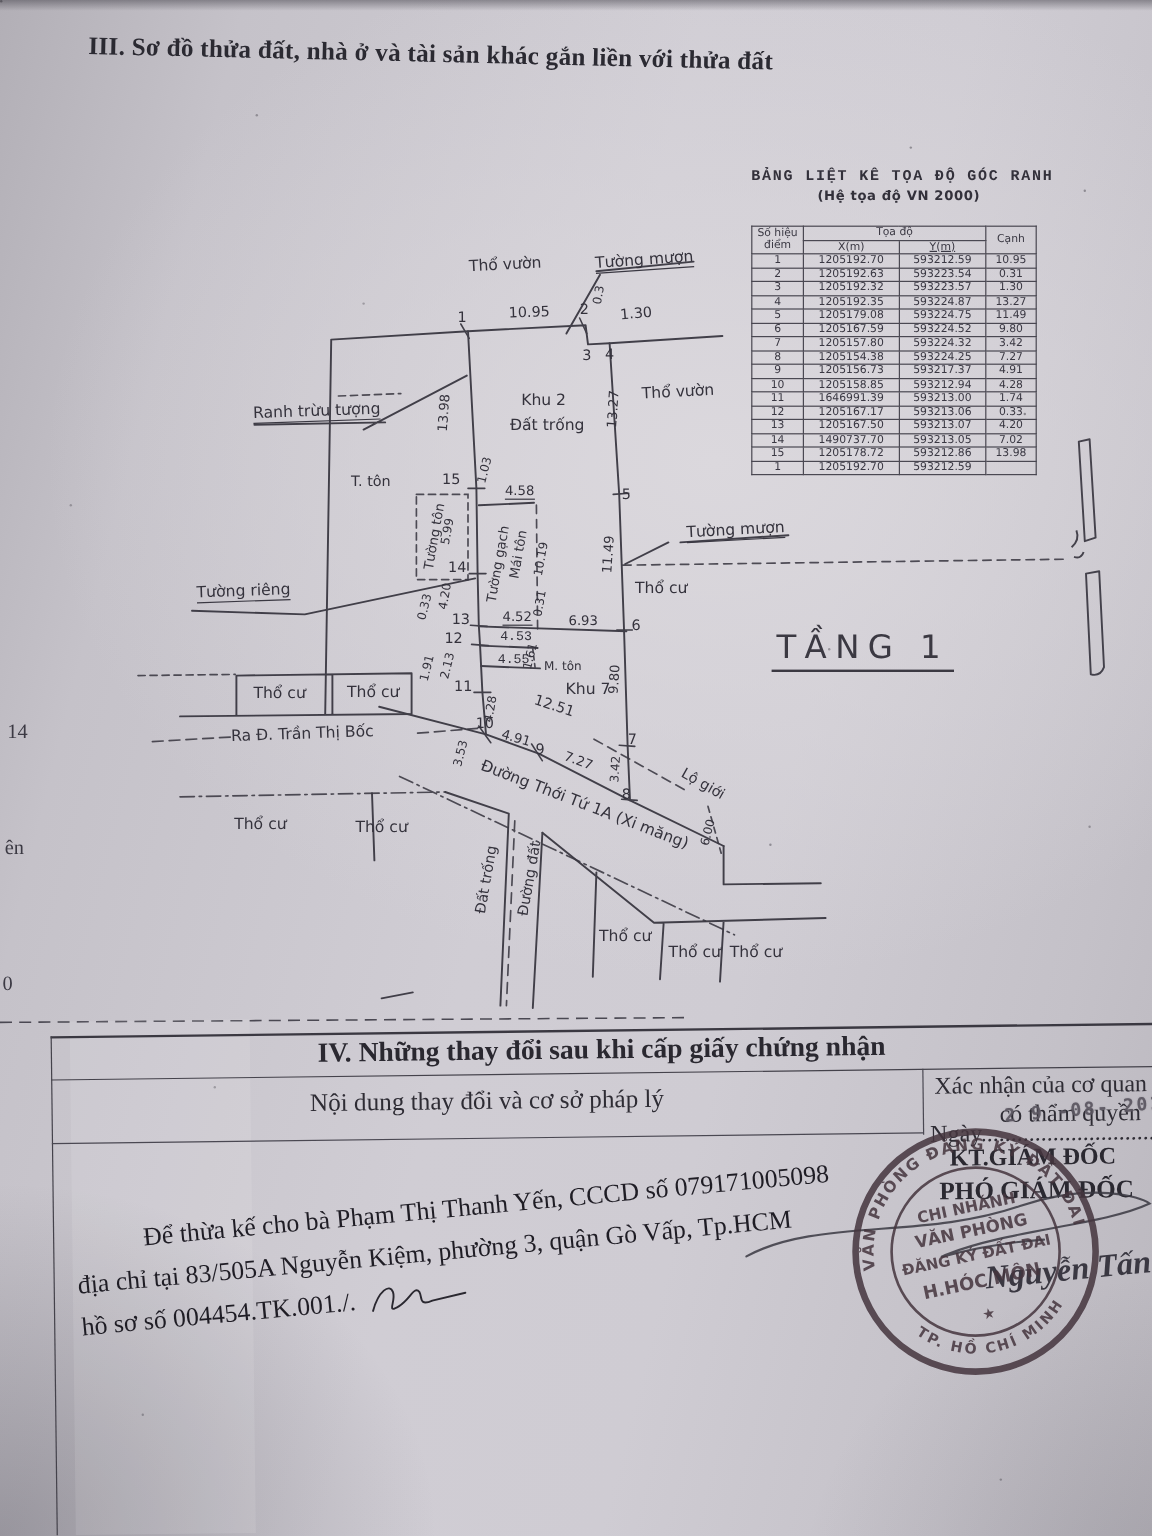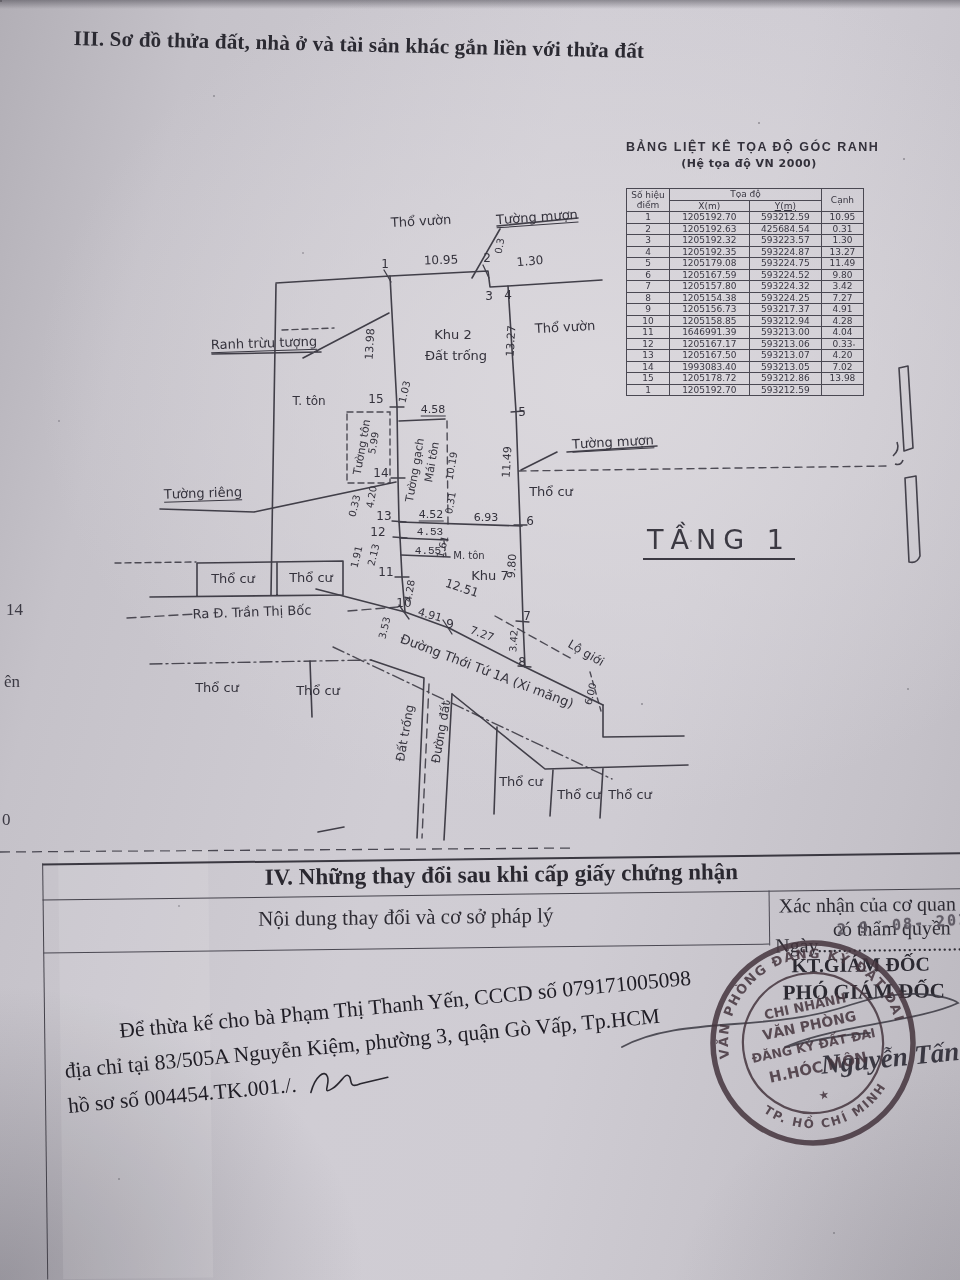--- a/index.html
+++ b/index.html
@@ -21,21 +21,21 @@
       178px 905px rgba(62,60,68,.4),118px 1178px rgba(62,60,68,.45),
       833px 1232px rgba(62,60,68,.4),58px 420px rgba(62,60,68,.35),
       903px 158px rgba(62,60,68,.45),690px 540px rgba(62,60,68,.4);}
   .title3{
     position:absolute;left:74px;top:26px;width:660px;
     font-size:21px;font-weight:bold;letter-spacing:.2px;color:#2b2a32;
     transform:rotate(1.3deg);transform-origin:left top;white-space:nowrap;
   }
   
   .ctab-wrap{position:absolute;left:626px;top:140px;width:246px;color:#33313b;}
-  .ctab-title{font-family:Liberation Sans, sans-serif;font-size:12.5px;font-weight:bold;
+  .ctab-title{font-family:Liberation Mono, monospace;font-size:12.5px;font-weight:bold;
     text-align:center;letter-spacing:1.5px;white-space:nowrap;}
   .ctab-sub{font-family:"DejaVu Sans",sans-serif;font-size:11px;font-weight:bold;
     text-align:center;margin-top:3px;letter-spacing:.5px;}
   table.ctab{border-collapse:collapse;margin-top:18px;width:238px;
     font-family:"DejaVu Sans",sans-serif;font-size:9px;color:#3a3843;}
   table.ctab th,table.ctab td{border:1.2px solid #4a4852;padding:0 2px;text-align:center;
     height:10.5px;line-height:10.5px;font-weight:normal;}
   table.ctab th{font-size:9px;}
   
   #diagram-labels .dlab{
@@ -233,21 +233,21 @@
     <tbody id="coord-rows">
         <tr>
           <td>1</td>
           <td>1205192.70</td>
           <td>593212.59</td>
           <td>10.95</td>
         </tr>
         <tr>
           <td>2</td>
           <td>1205192.63</td>
-          <td>425684.54</td>
+          <td>593223.54</td>
           <td>0.31</td>
         </tr>
         <tr>
           <td>3</td>
           <td>1205192.32</td>
           <td>593223.57</td>
           <td>1.30</td>
         </tr>
         <tr>
           <td>4</td>
@@ -288,37 +288,37 @@
         <tr>
           <td>10</td>
           <td>1205158.85</td>
           <td>593212.94</td>
           <td>4.28</td>
         </tr>
         <tr>
           <td>11</td>
           <td>1646991.39</td>
           <td>593213.00</td>
-          <td>4.04</td>
+          <td>1.74</td>
         </tr>
         <tr>
           <td>12</td>
           <td>1205167.17</td>
           <td>593213.06</td>
           <td>0.33</td>
         </tr>
         <tr>
           <td>13</td>
           <td>1205167.50</td>
           <td>593213.07</td>
           <td>4.20</td>
         </tr>
         <tr>
           <td>14</td>
-          <td>1993083.40</td>
+          <td>1490737.70</td>
           <td>593213.05</td>
           <td>7.02</td>
         </tr>
         <tr>
           <td>15</td>
           <td>1205178.72</td>
           <td>593212.86</td>
           <td>13.98</td>
         </tr>
         <tr>
@@ -385,15 +385,15 @@
       <text x="115" y="102" text-anchor="middle" font-size="14" font-weight="bold" stroke="none">VĂN PHÒNG</text>
       <text x="115" y="122" text-anchor="middle" font-size="12.5" font-weight="bold" stroke="none">ĐĂNG KÝ ĐẤT ĐAI</text>
       <text x="115" y="145" text-anchor="middle" font-size="15" font-weight="bold" stroke="none">H.HÓC MÔN</text>
       <text x="115" y="172" text-anchor="middle" font-size="12" stroke="none">★</text>
     </g>
   </svg>
 </div>
 
 <div id="margin-artifacts">
     <span class="margin-art" style="left: 6px; top: 600px;">14</span>
-    <span class="margin-art" style="left: 4px; top: 672px;">ên</span>
+    <span class="margin-art" style="left: 4px; top: 697px;">ên</span>
     <span class="margin-art" style="left: 2px; top: 810px;">0</span>
   </div>
 
 </body></html>

